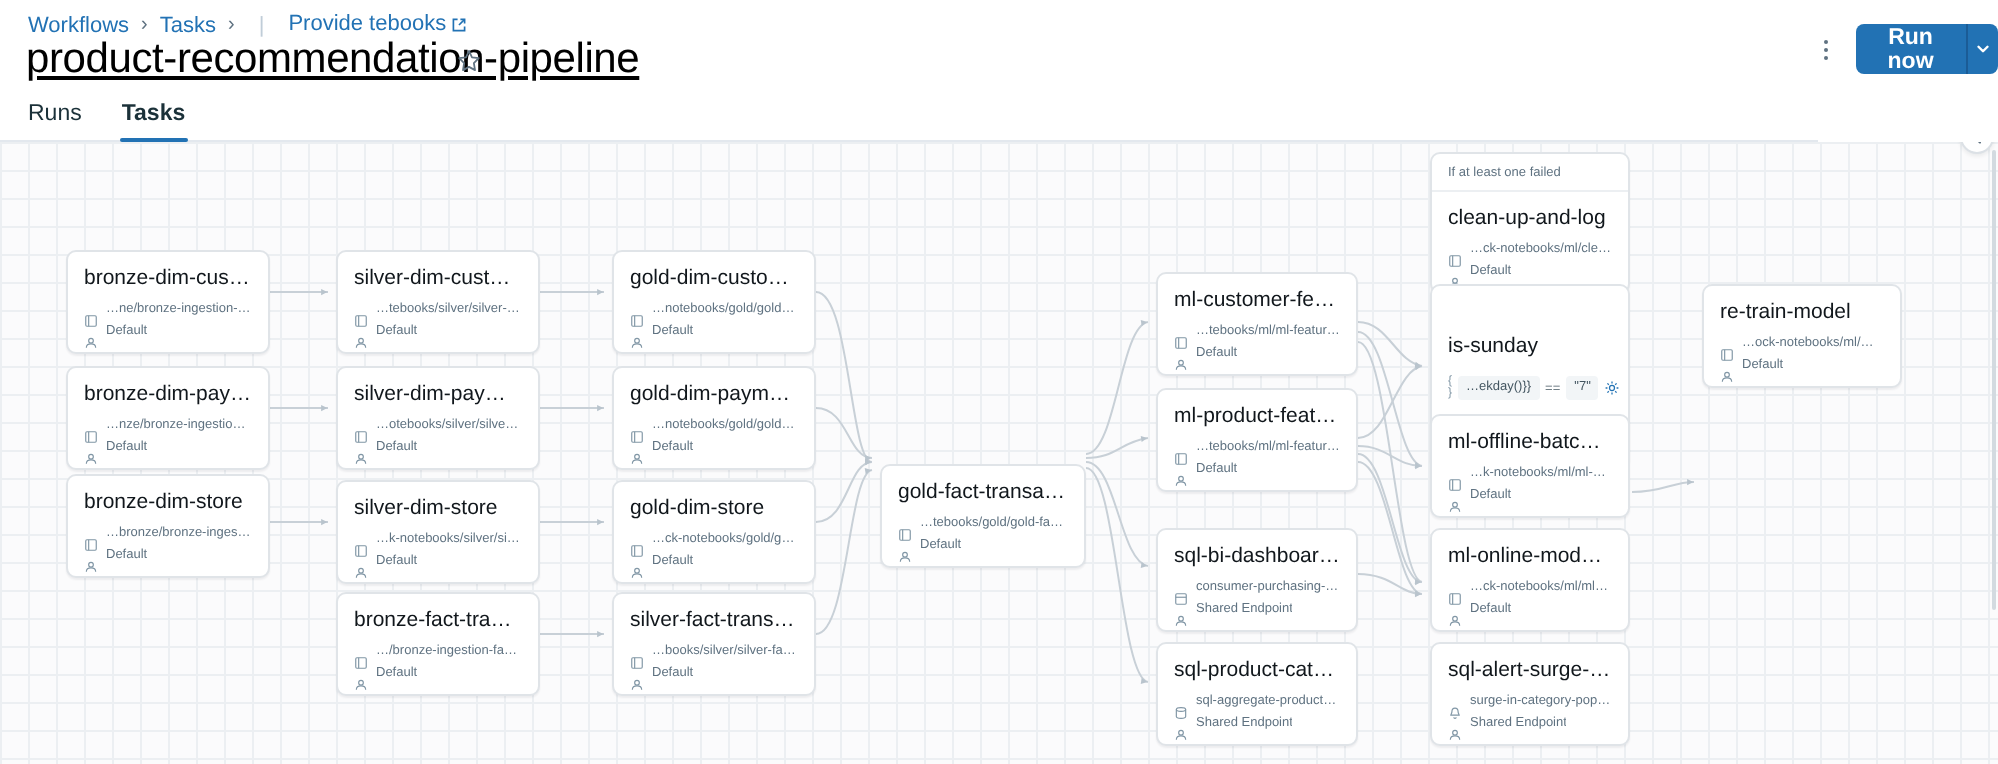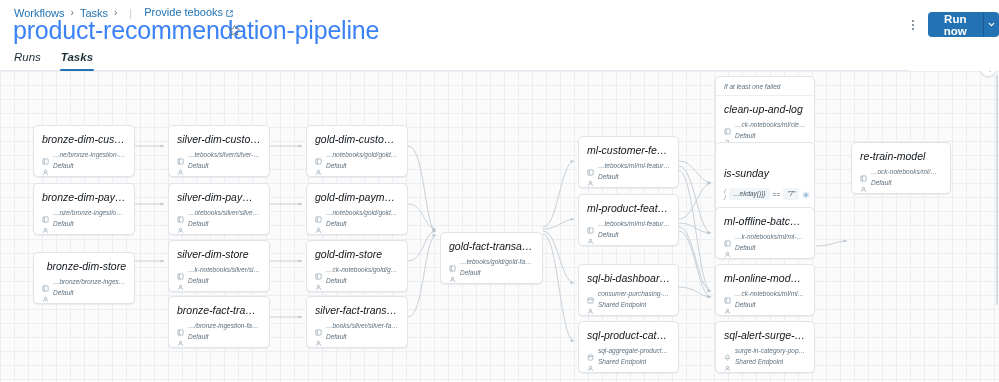--- a/index.html
+++ b/index.html
@@ -16,22 +16,22 @@
     display: flex; align-items: center; gap: 6px;
     font-size: 11px; line-height: 14px;
   }
   .bc-link { color: #2272b4; cursor: pointer; }
   .bc-sep { color: #5f7281; font-size: 10px; }
   .bc-divider { color: #c0cdd8; padding: 0 6px; }
   .ext-icon { display: inline-block; margin-left: 3px; vertical-align: -1px; }
 
   .page-title {
     position: absolute; left: 13px; top: 17px;
-    font-size: 25px; font-weight: 400; letter-spacing: -0.2px;
-    color: #3b82f6; line-height: 26px; white-space: nowrap;
+    font-size: 21px; font-weight: 400; letter-spacing: -0.2px;
+    color: #000000; line-height: 26px; white-space: nowrap; text-decoration: underline;
   }
   .star-btn {
     position: absolute; left: 225px; top: 21px;
     width: 18px; height: 18px; color: #5f7281;
     cursor: pointer; display: flex; align-items: center; justify-content: center;
   }
 
   .kebab-btn {
     position: absolute; left: 904px; top: 14px;
     width: 18px; height: 22px; display: flex; flex-direction: column;
@@ -47,21 +47,21 @@
   }
   .run-now-caret {
     background: #2272b4; border: none; border-left: 1px solid #1b5c96;
     border-radius: 0 4px 4px 0; width: 24px; height: 25px; cursor: pointer;
     display: flex; align-items: center; justify-content: center; color: #fff;
   }
 
   
   .tabs {
     position: absolute; left: 0; top: 46px; width: 909px; height: 25px;
-    border-bottom: 1px solid #e3e8ee; display: flex; align-items: flex-end; gap: 0; font-style: italic;
+    border-bottom: 1px solid #e3e8ee; display: flex; align-items: flex-end; gap: 0;
   }
   .tab {
     font-size: 11.5px; padding: 0 10px 6px 10px; color: #1b3139;
     cursor: pointer; position: relative; line-height: 14px;
   }
   .tab:first-child { margin-left: 4px; }
   .tab.active { font-weight: 700; color: #1b3139; text-align: center; }
   .tab.active::after {
     content: ""; position: absolute; left: 9px; right: 9px; bottom: -1px;
     height: 2px; background: #2272b4; border-radius: 1px;
@@ -69,21 +69,20 @@
 
   
   .canvas {
     position: absolute; left: 0; top: 71px; width: 999px; height: 311px;
     background-color: #fbfbfc;
     background-image:
       linear-gradient(to right, #eceff2 1px, transparent 1px),
       linear-gradient(to bottom, #eceff2 1px, transparent 1px);
     background-size: 14px 14px;
     overflow: hidden;
-    font-style: italic;
   }
   .edges { position: absolute; left: 0; top: 0; width: 999px; height: 311px; pointer-events: none; }
 
   
   .node {
     position: absolute; background: #ffffff; border: 1px solid #e0e4e8;
     border-radius: 5px; box-shadow: 0 1px 1px rgba(17,23,28,0.06);
     padding: 7px 8px 6px 8px; cursor: pointer;
   }
   .node-title {
@@ -376,21 +375,21 @@
             <span class="txt">…notebooks/gold/gold-dim-payment</span>
           </div>
           <div class="node-row">
             <span class="ico"><svg width="7" height="7" viewBox="0 0 12 12" fill="none" stroke="#8096a5" stroke-width="1">
                 <circle cx="6" cy="4" r="2"></circle>
                 <path d="M2 10c0-2.2 1.8-3.2 4-3.2S10 7.8 10 10"></path>
               </svg></span>
             <span class="txt">Default</span>
           </div>
         </div>
-        <div class="node" style="left: 33px; top: 181px; width: 102px; text-align: right;">
+        <div class="node" style="left: 33px; top: 166px; width: 102px;">
           <div class="node-title">bronze-dim-store</div>
           <div class="node-row">
             <span class="ico"><svg width="7" height="7" viewBox="0 0 12 12" fill="none" stroke="#8096a5" stroke-width="1">
                 <rect x="1.5" y="1.5" width="9" height="9" rx="1"></rect>
                 <path d="M4 1.5v9"></path>
               </svg></span>
             <span class="txt">…bronze/bronze-ingestion-dim-store</span>
           </div>
           <div class="node-row">
             <span class="ico"><svg width="7" height="7" viewBox="0 0 12 12" fill="none" stroke="#8096a5" stroke-width="1">

